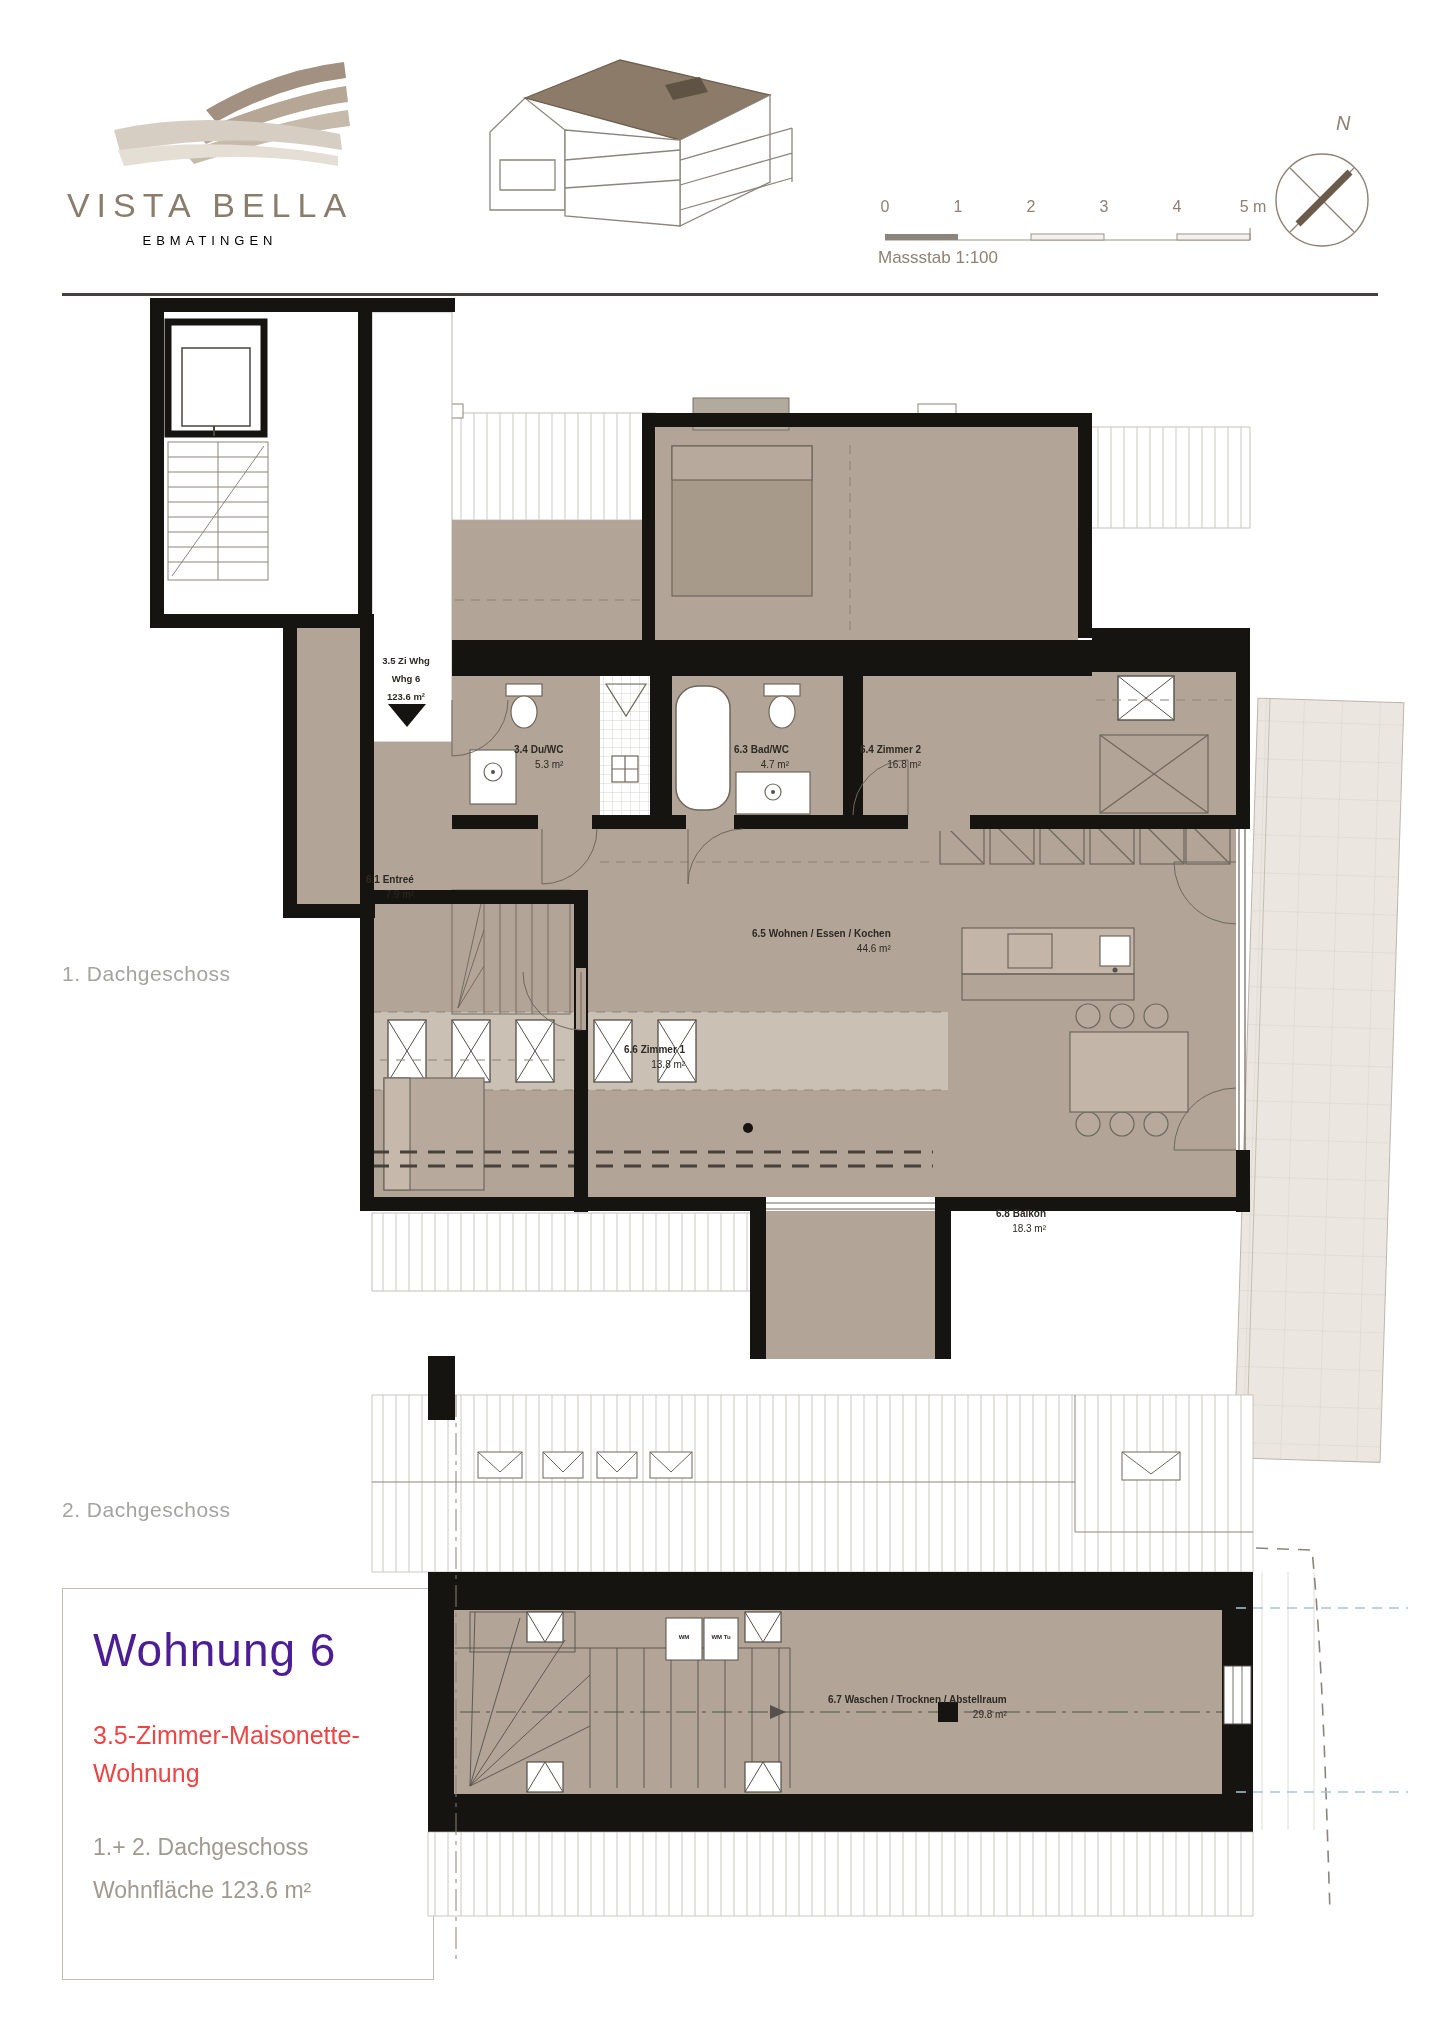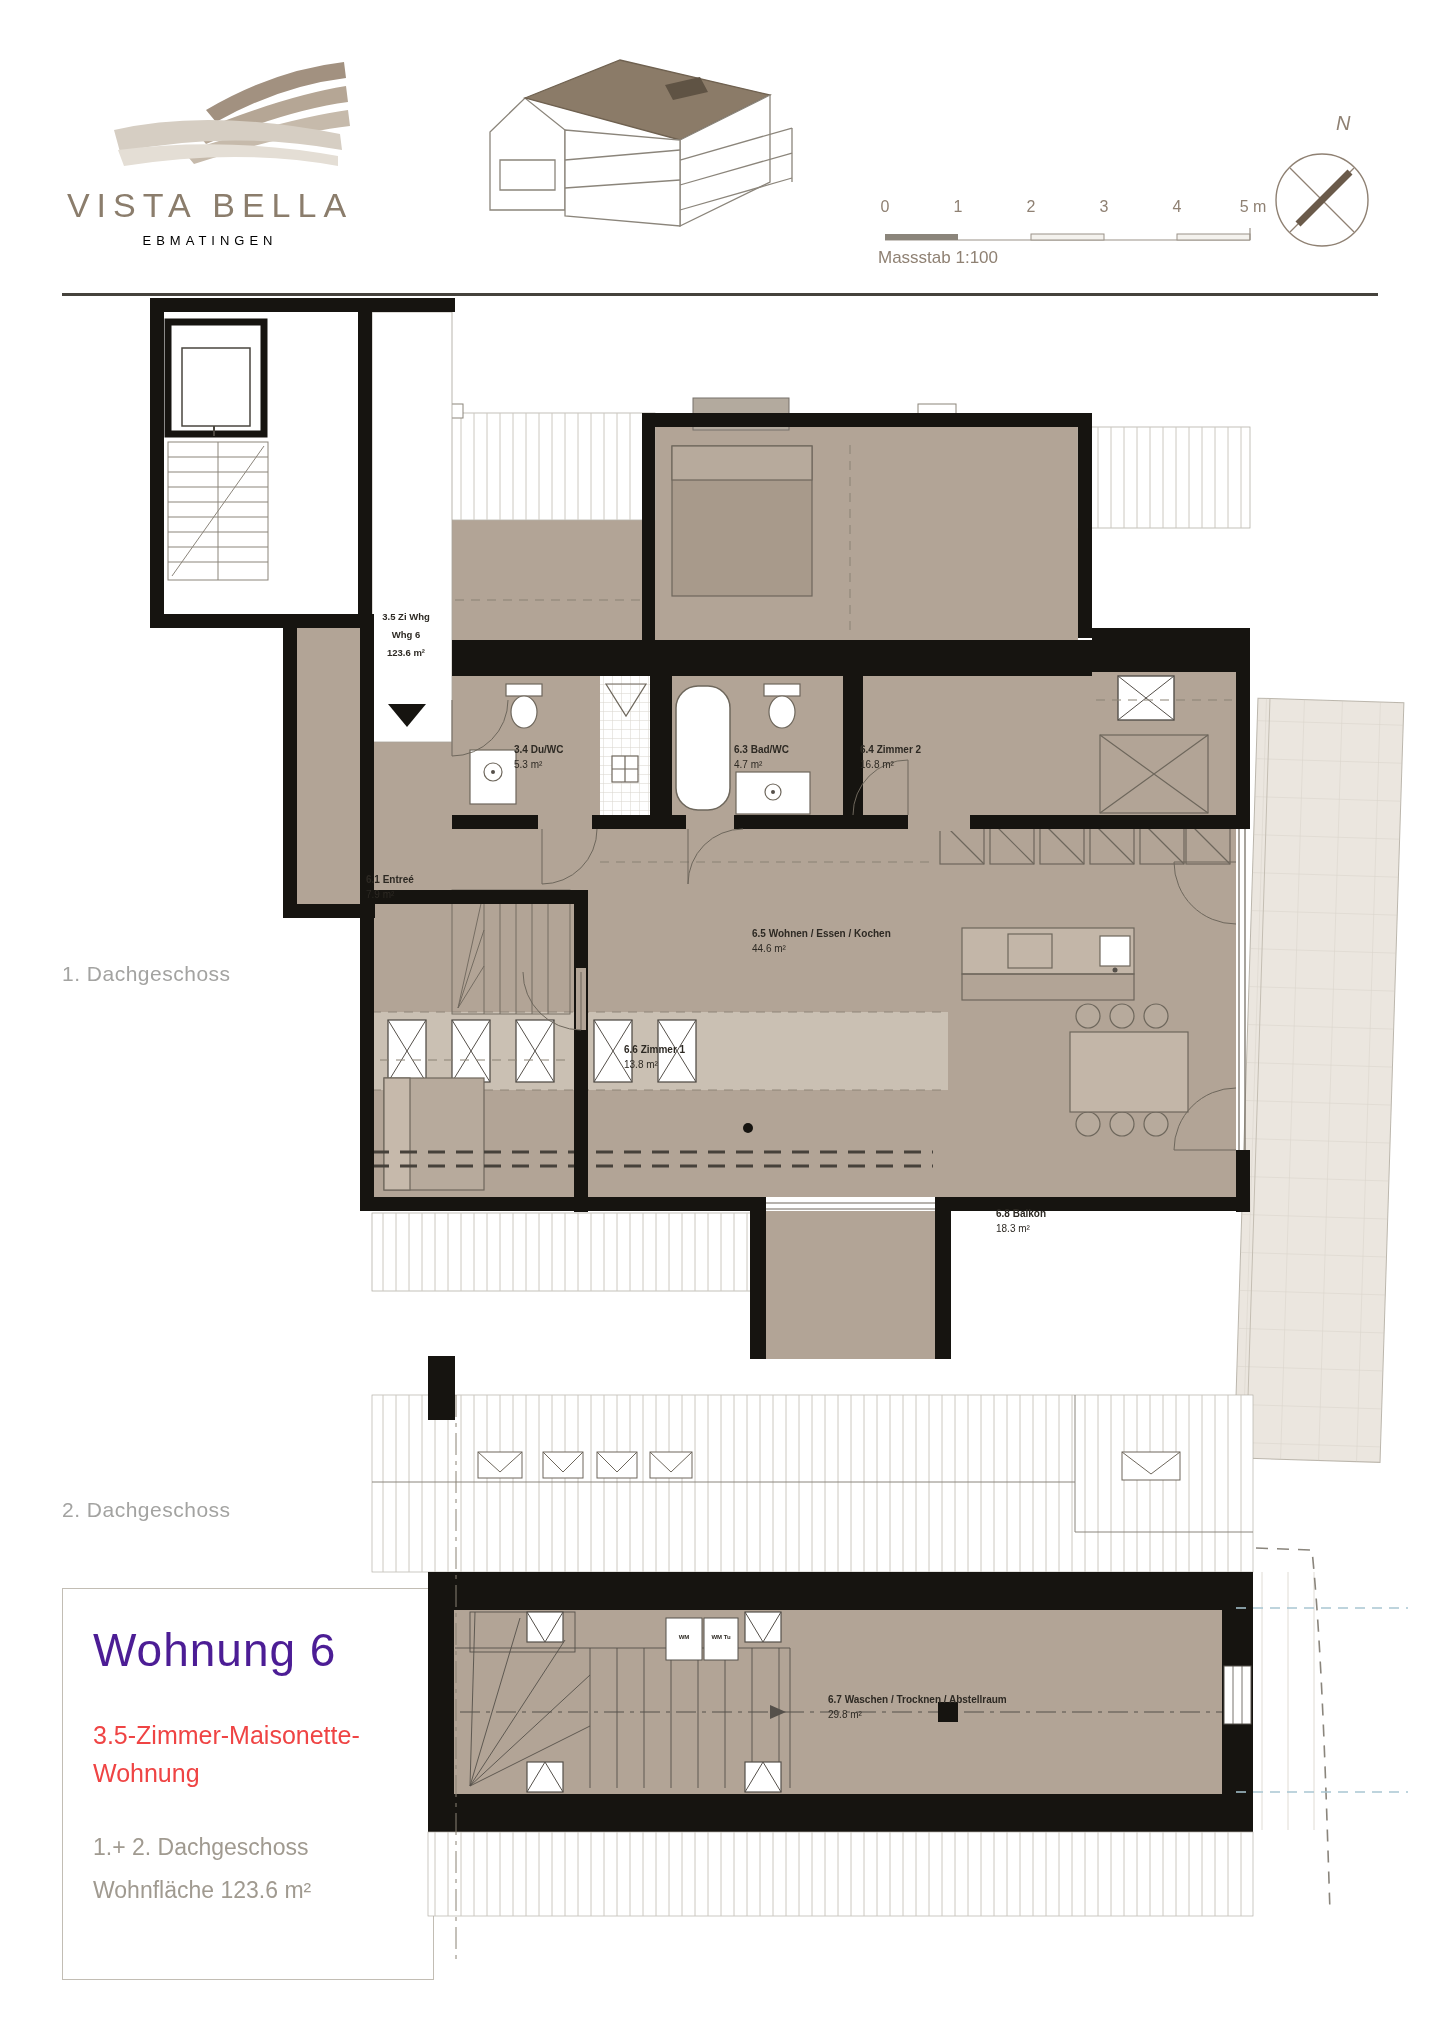--- a/index.html
+++ b/index.html
@@ -18,22 +18,22 @@
   
   .floor-label{position:absolute;left:62px;font-size:21px;color:#a3a3a1;letter-spacing:.5px;}
   
   .info-box{position:absolute;left:62px;top:1588px;width:372px;height:392px;
     border:1.5px solid #c2bdb4;background:#fff;box-sizing:border-box;padding:34px 26px 0 30px;}
   .info-title{font-size:46px;color:#4c1d95;letter-spacing:1px;margin:0 0 40px 0;font-weight:400;}
   .info-type{font-size:25px;color:#ef4444;line-height:1.5;margin:0 0 34px 0;}
   .info-detail{font-size:23px;color:#a09a90;line-height:1.85;}
   
   .rlabel{position:absolute;font-size:10px;font-weight:700;color:#2d2923;line-height:1.1;white-space:nowrap;}
-  .rarea{display:block;font-weight:400;margin-top:4px;}
-  .unit-tag{position:absolute;left:366px;top:608px;width:80px;text-align:center;
+  .rarea{display:block;font-weight:400;margin-top:4px;text-align:right;}
+  .unit-tag{position:absolute;left:366px;top:652px;width:80px;text-align:center;
     font-size:9.5px;font-weight:700;color:#2d2923;line-height:1.9;}
   .tri{position:absolute;left:388px;top:704px;width:0;height:0;
     border-left:19px solid transparent;border-right:19px solid transparent;border-top:23px solid #161410;}
   .wm-label{position:absolute;font-size:6px;font-weight:700;color:#2d2923;text-align:center;}
   svg{display:block;}
 </style>
 </head>
 <body>
 
 <div class="page">

